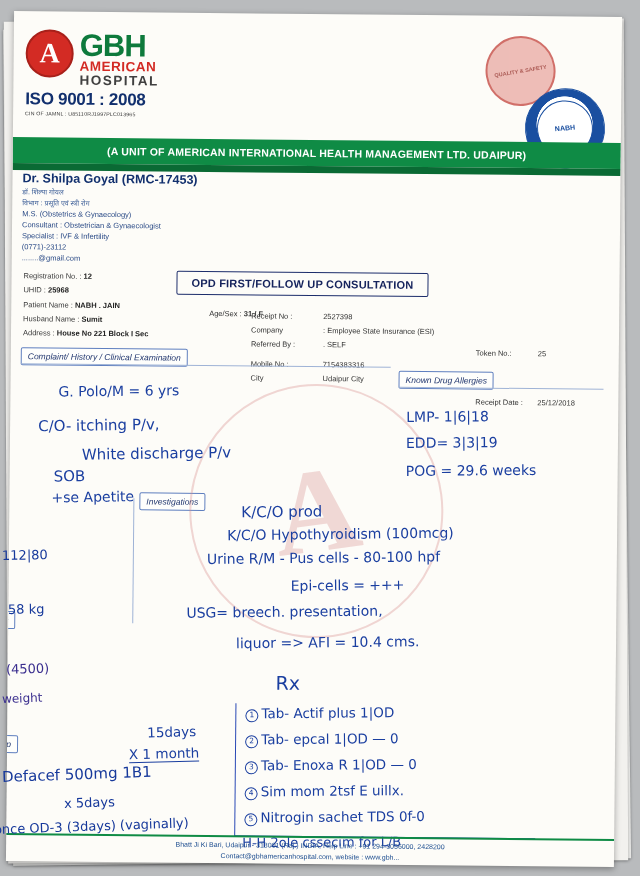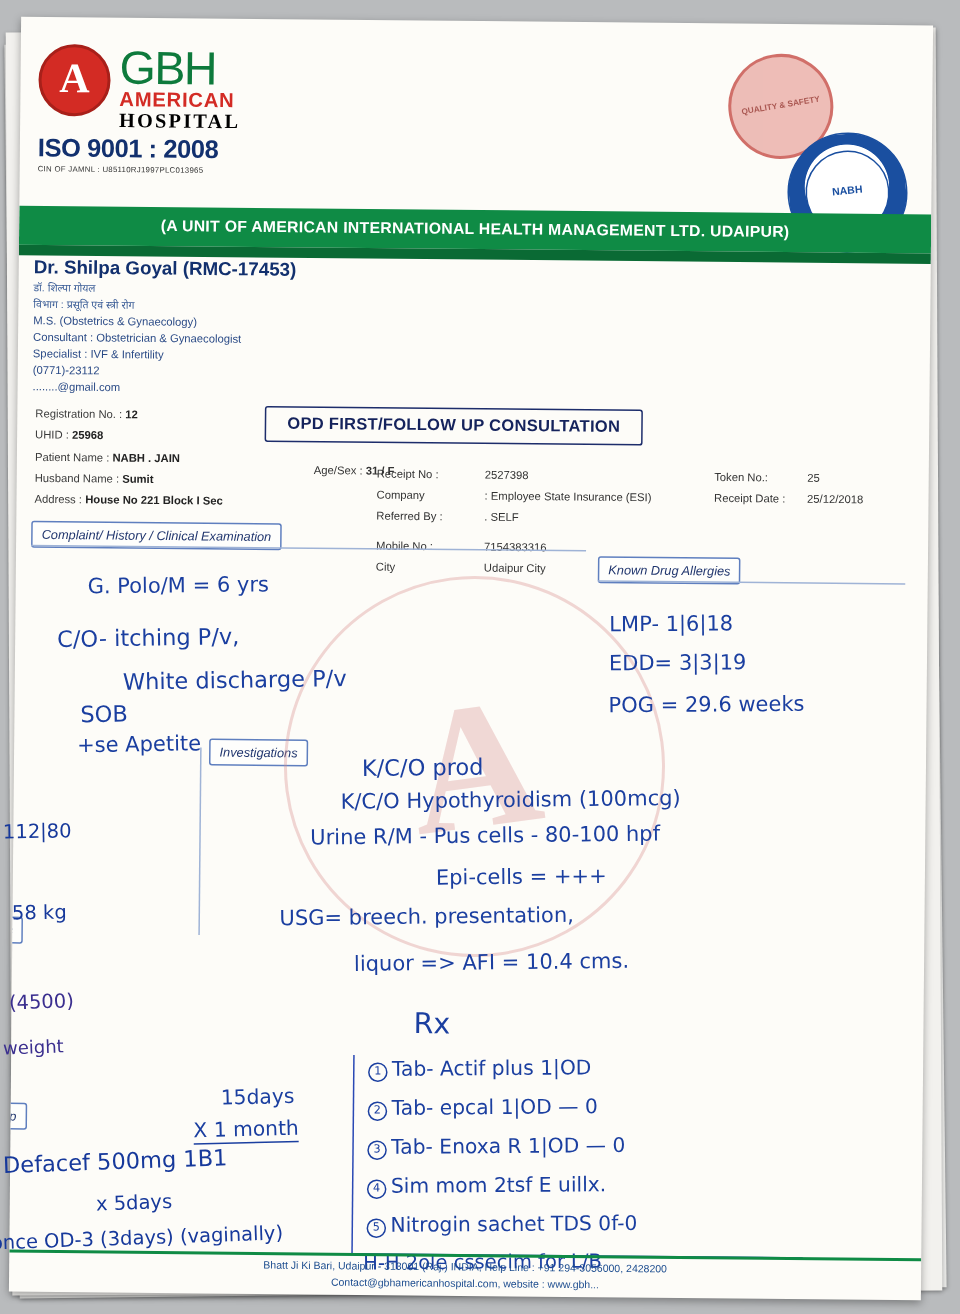--- a/index.html
+++ b/index.html
@@ -34,23 +34,23 @@
   .logo-block{position:absolute;left:12px;top:18px;width:210px;}
   .logo-row{display:flex;align-items:flex-start;gap:6px;}
   .logo-a{
     width:44px;height:44px;border-radius:50%;
     background:#d32b24;color:#fff;
     display:flex;align-items:center;justify-content:center;
     font-weight:bold;font-size:28px;font-family:"Liberation Serif",serif;
     border:2px solid #a8201a;
   }
   .logo-text{line-height:1;}
-  .gbh{font-size:31px;font-weight:normal;color:#0e7a3c;letter-spacing:-1px;font-family:"Liberation Sans",sans-serif;}
+  .gbh{font-size:31px;font-weight:bold;color:#0e7a3c;letter-spacing:-1px;font-family:"Liberation Sans",sans-serif;}
   .american{font-size:13.5px;font-weight:bold;color:#d32b24;letter-spacing:.5px;margin-top:-1px;}
-  .hospital{font-size:13.5px;font-weight:bold;color:#000000;letter-spacing:1.5px;font-family:Liberation Serif, serif;}
+  .hospital{font-size:13.5px;font-weight:bold;color:#404040;letter-spacing:1.5px;}
   .iso{font-size:17px;font-weight:bold;color:#12306e;margin-top:3px;letter-spacing:-.3px;}
   .isosub{font-size:5.2px;color:#333;letter-spacing:.2px;margin-top:1px;}
 
   .nabh{
     position:absolute;right:16px;top:72px;width:78px;height:78px;border-radius:50%;
     background:radial-gradient(circle at 50% 45%, #fff 48%, #1a4fa0 49%, #1a4fa0 72%, #e43b2e 73%);
     border:1px solid #1a4fa0;
     display:flex;align-items:center;justify-content:center;
     transform:rotate(-6deg);
   }
@@ -88,21 +88,21 @@
 
   .title-box{
     position:absolute;left:165px;top:258px;width:250px;height:22px;
     border:1px solid #1d2d6b;border-radius:2px;
     display:flex;align-items:center;justify-content:center;
     font-size:11px;font-weight:bold;color:#15235c;letter-spacing:.2px;
   }
   .reccol{position:absolute;left:240px;top:296px;width:250px;font-size:7.5px;color:#333;line-height:1.85;}
   .reccol .k{display:inline-block;width:72px;}
   .rightcol{position:absolute;left:465px;top:296px;width:140px;font-size:7.5px;color:#333;line-height:1.85;}
-  .rightcol .k{display:inline-block;width:62px;}
+  .rightcol .k{display:inline-block;width:62px;margin-top:35px;}
   .agecol{position:absolute;left:150px;top:296px;font-size:7.5px;color:#333;margin-left:48px;}
 
   
   .sec{
     position:absolute;border:1px solid #5f7fbf;background:rgba(255,255,255,.6);
     font-size:8.5px;font-style:italic;color:#21366e;padding:3px 6px;border-radius:2px;
     white-space:nowrap;
   }
   .rule{position:absolute;background:#9fb3d6;height:1px;}
   .vrule{position:absolute;background:#9fb3d6;width:1px;}

